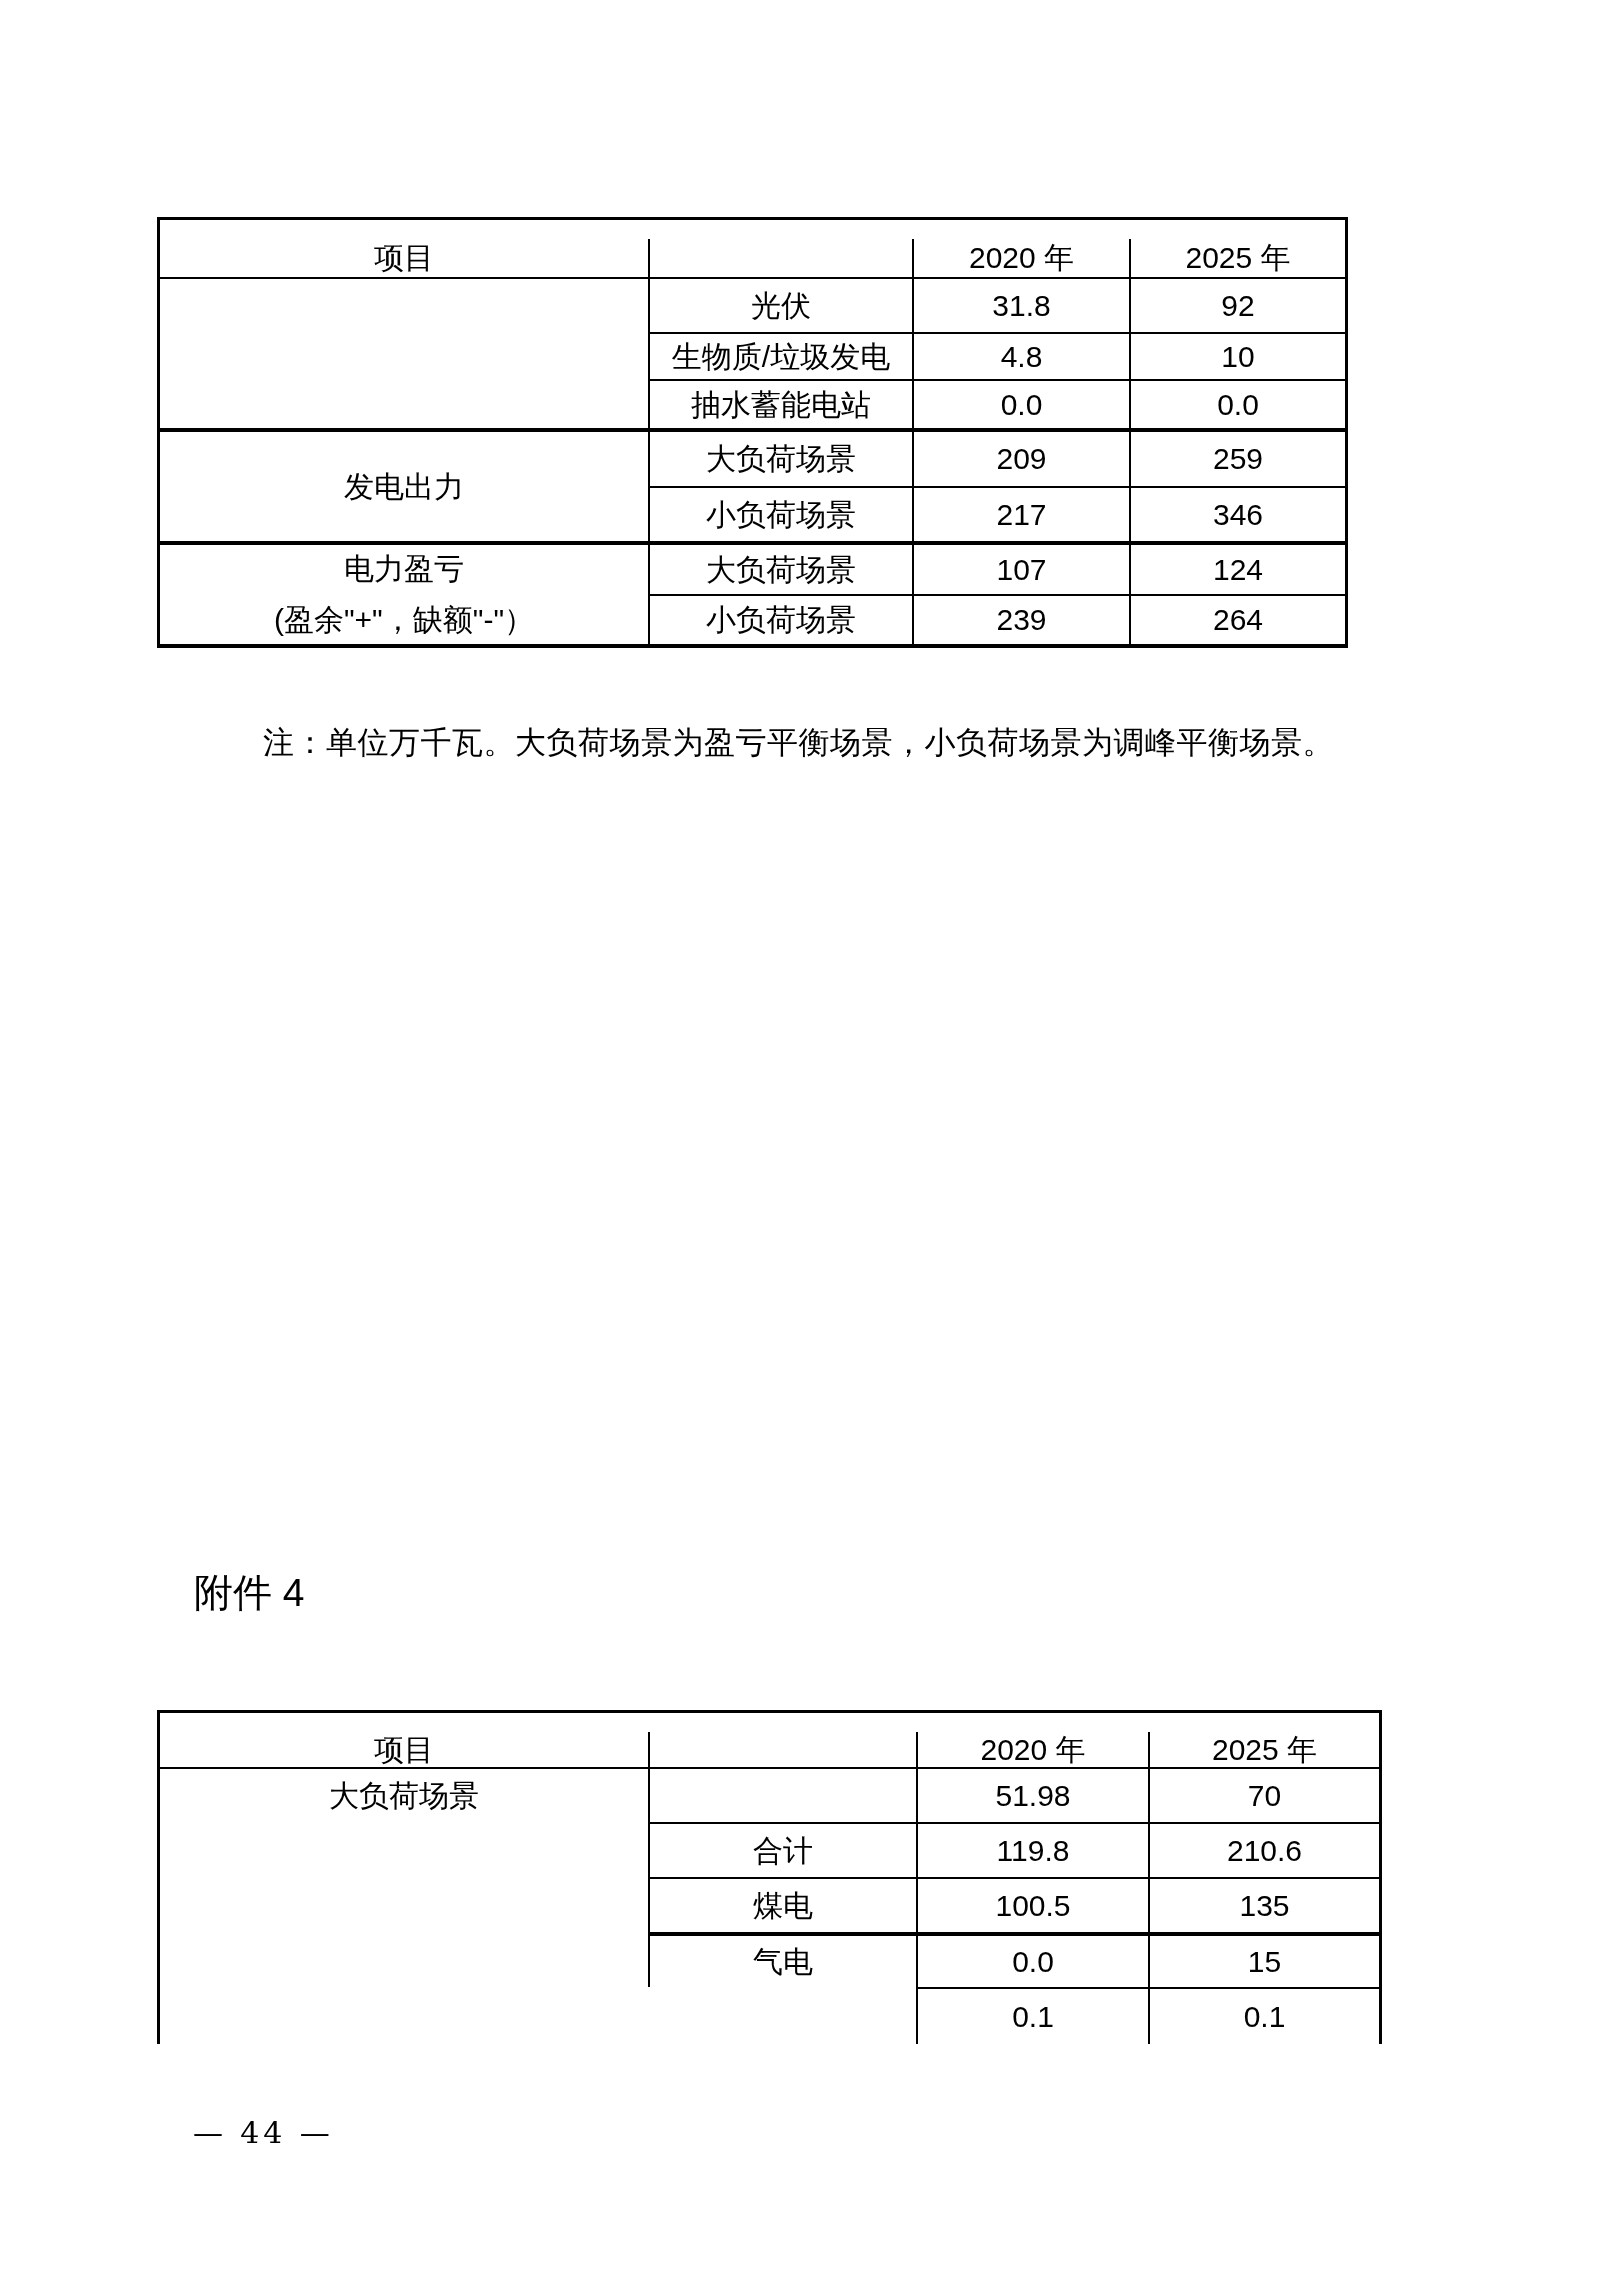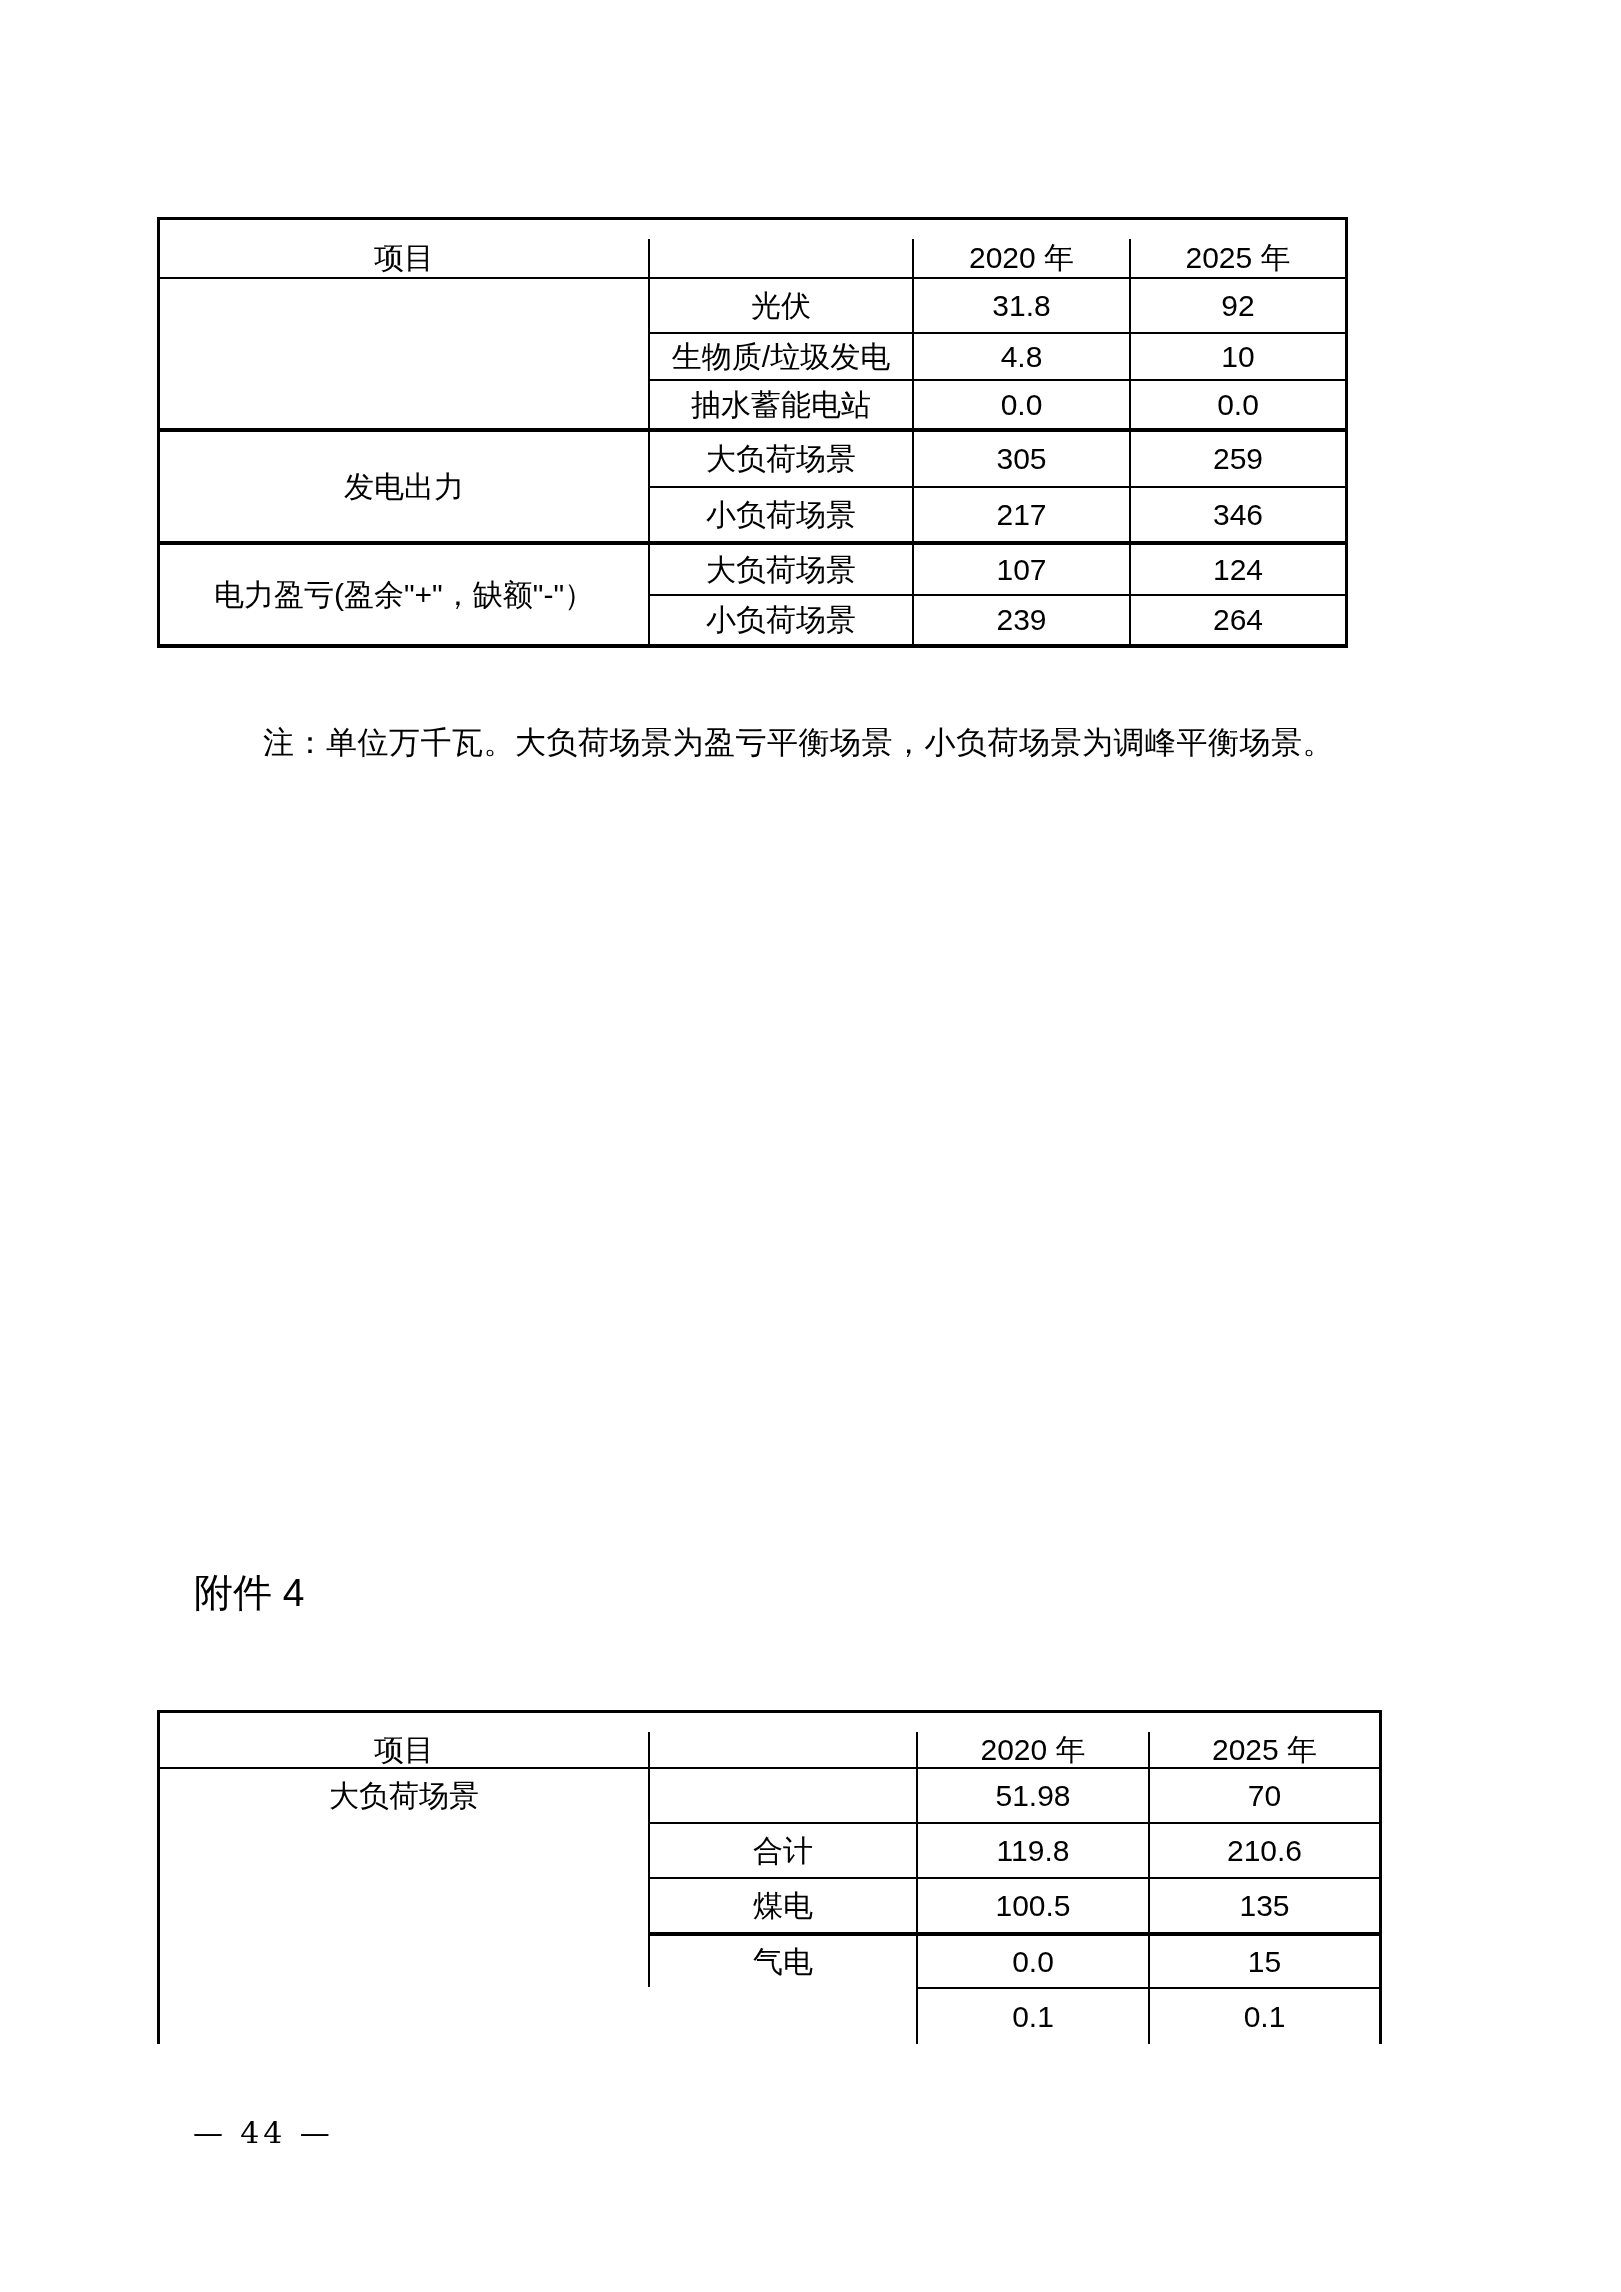--- a/index.html
+++ b/index.html
@@ -23,21 +23,21 @@
     grid-template-columns:488px 264px 217px 216px;
     grid-template-rows:57px 55px 47px 49px 58px 55px 53px 50px;
     border:3.9px solid #000; border-bottom-width:4.9px;
   }
   .t2 {
     left:157px; top:1710px;
     grid-template-columns:488px 268px 232px 231px;
     grid-template-rows:54px 55px 55px 55px 55px 57px;
     border:3.9px solid #000; border-bottom:none; 
   }
-  .two-line { row-gap:13.7px; }
+  .two-line { flex-direction:column; row-gap:13.7px; }
   .note {
     position:absolute; left:263px; top:722px; font-size:31px; letter-spacing:0.5px;
     white-space:nowrap;
     text-align:center;
   }
   .attach-label { position:absolute; left:194px; top:1566px; font-size:39px; }
   .doc-title {
     position:absolute; left:157px; top:1635px; width:1219px; text-align:center;
     font-size:41px; font-weight:600; letter-spacing:1px;
   }
@@ -69,21 +69,21 @@
     <div class="cell" style="grid-row:3;grid-column:3">4.8</div>
     <div class="cell" style="grid-row:3;grid-column:4">10</div>
 
     <div class="cell" style="grid-row:4;grid-column:2">抽水蓄能电站</div>
     <div class="cell" style="grid-row:4;grid-column:3">0.0</div>
     <div class="cell" style="grid-row:4;grid-column:4">0.0</div>
 
     <div class="cell c1 thick" style="grid-row:5/7;grid-column:1">发电出力</div>
 
     <div class="cell thick" style="grid-row:5;grid-column:2">大负荷场景</div>
-    <div class="cell thick" style="grid-row:5;grid-column:3">305</div>
+    <div class="cell thick" style="grid-row:5;grid-column:3">209</div>
     <div class="cell thick" style="grid-row:5;grid-column:4">259</div>
 
     <div class="cell" style="grid-row:6;grid-column:2">小负荷场景</div>
     <div class="cell" style="grid-row:6;grid-column:3">217</div>
     <div class="cell" style="grid-row:6;grid-column:4">346</div>
 
     <div class="cell c1 thick two-line" style="grid-row:7/9;grid-column:1">
       <span>电力盈亏</span>
       <span>(盈余"+"，缺额"-"）</span>
     </div>

